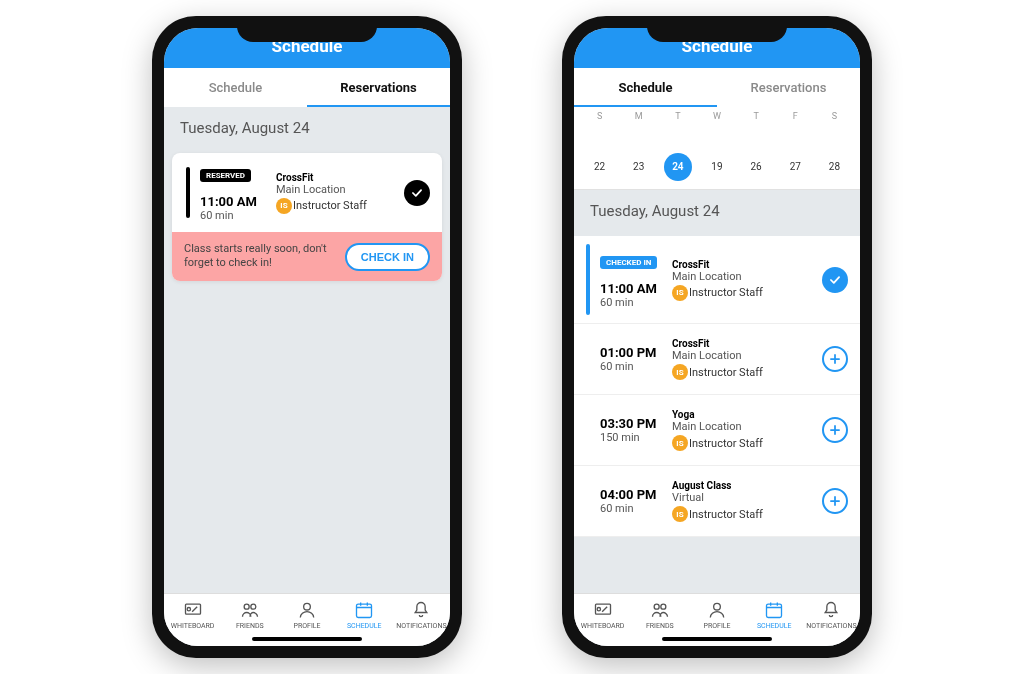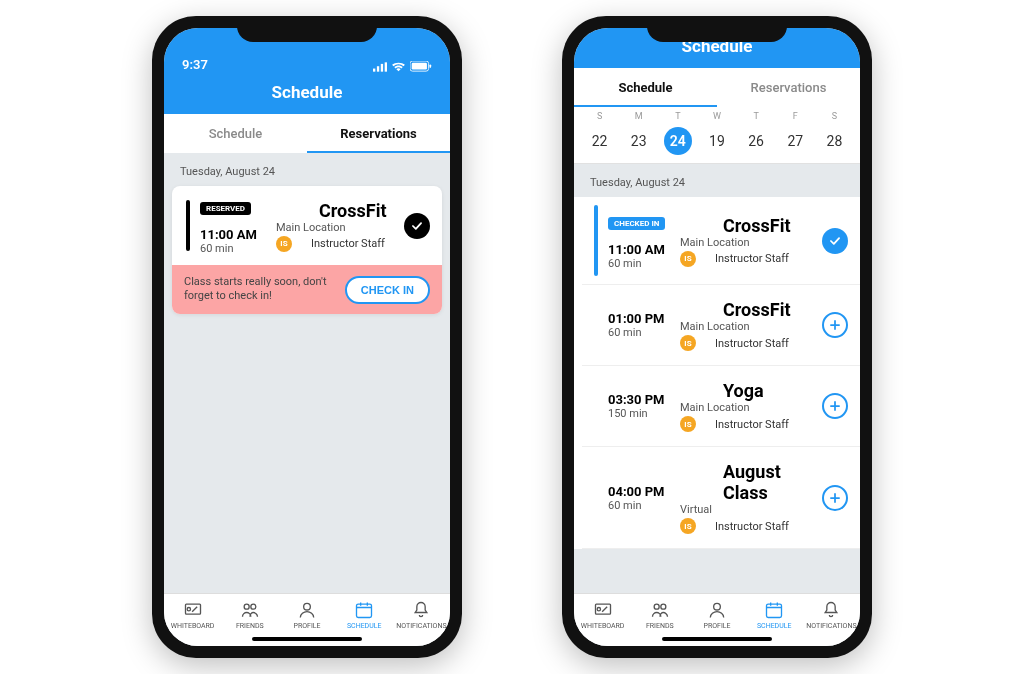--- a/index.html
+++ b/index.html
@@ -85,26 +85,26 @@
     display:flex;
     padding:4px 6px 8px;
     border-bottom:1px solid #e1e1e1;
   }
   .weekcol {
     flex:1;
     text-align:center;
   }
   .weekcol .dow { font-size:9px; color:#9a9a9a; margin-bottom:6px; }
   .weekcol .num {
-    font-size:14px; color:#333; width:28px; height:28px; line-height:28px;
-    display:inline-block; border-radius:50%;
+    font-size:10px; color:#333; width:28px; height:28px; line-height:28px;
+    display:inline-block; border-radius:50%;margin-top:26px;
   }
   .weekcol .num.active { background:#2196f3; color:#fff; font-weight:600; }
   .content { flex:1; overflow:hidden; }
-  .date-label { font-size:11px; color:#555; padding:12px 16px 8px; }
+  .date-label { font-size:15px; color:#555; padding:12px 16px 16px; }
   .res-card {
     background:#fff;
     margin:0 8px;
     border-radius:8px;
     box-shadow:0 1px 4px rgba(0,0,0,.08);
     overflow:hidden;
   }
   .res-body { padding:10px 12px; display:flex; align-items:center; gap:10px; position:relative; }
   .res-accent { width:4px; align-self:stretch; background:#000; border-radius:2px; margin:4px 0 4px 2px; }
   .res-timecol { width:66px; }
@@ -115,23 +115,23 @@
     border-radius:3px;
     font-weight:700;
     margin-bottom:12px;
     color:#fff;
   }
   .badge.black { background:#000; }
   .badge.blue { background:#2196f3; }
   .time { font-size:13px; font-weight:700;}
   .dur { font-size:11px; color:#555; }
   .classcol { flex:1; }
-  .classname { font-size:18px; font-weight:700;margin-left:43px; }
+  .classname { font-size:10px; font-weight:700; }
   .loc { font-size:11px; color:#555; }
-  .instructorrow { display:flex; align-items:center; gap:19px; font-size:11px; margin-top:2px; color:#333;}
+  .instructorrow { display:flex; align-items:center; gap:1px; font-size:11px; margin-top:2px; color:#333;}
   .ibubble {
     width:16px; height:16px; border-radius:50%; background:#f5a623;
     color:#fff; font-size:8px; font-weight:700; display:flex; align-items:center; justify-content:center;
   }
   .status-circle {
     width:26px; height:26px; border-radius:50%; display:flex; align-items:center; justify-content:center;
   }
   .status-circle.black { background:#000; color:#fff; }
   .status-circle.blue { background:#2196f3; color:#fff; }
   .status-circle.outline { border:2px solid #2196f3; color:#2196f3; }
@@ -139,21 +139,21 @@
   .res-footer {
     display:flex; align-items:flex-end; justify-content:space-between;
     background:#fca5a5; padding:10px 12px;
   }
   .res-footer .msg { font-size:11px; color:#444; flex:1; padding-right:8px; line-height:1.3; }
   .checkin-btn {
     border:2px solid #2196f3; color:#2196f3; background:#fff;
     border-radius:18px; padding:6px 14px; font-size:11px; font-weight:700;
     cursor:pointer;
   }
-  .sch-list { background:#fff; margin:0;padding-left:8px; }
+  .sch-list { background:#fff; margin:0; }
   .sch-item { display:flex; align-items:center; padding:14px 12px; border-bottom:1px solid #eee; gap:10px; }
   .sch-item .accent { width:4px; align-self:stretch; background:transparent; border-radius:2px; margin:-6px 0; }
   .sch-item .accent.on { background:#2196f3; }
   .sch-item .timecol { width:62px; text-align:left; }
   .tabbar {
     background:#fff;
     border-top:1px solid #ddd;
     display:flex;
     padding:6px 0 16px;
     margin-top:16px;
@@ -162,39 +162,20 @@
   .tabbtn.active { color:#2196f3; }
   .tabbtn svg { display:block; margin:0 auto 2px; width:20px; height:20px; }
   .home-ind { position:absolute; bottom:5px; left:50%; transform:translateX(-50%); width:110px; height:4px; background:#000; border-radius:3px;}
 </style>
 </head>
 <body>
 
 <div class="phone">
   <div class="notch"></div>
   <div class="screen">
-    <div class="status-bar">
-      <span>9:37</span>
-      <span class="status-right">
-        <svg width="14" height="10" viewBox="0 0 18 12">
-            <rect x="0" y="8" width="3" height="4" fill="#fff"></rect>
-            <rect x="5" y="5" width="3" height="7" fill="#fff"></rect>
-            <rect x="10" y="2" width="3" height="10" fill="#fff"></rect>
-            <rect x="15" y="0" width="3" height="12" fill="#fff"></rect>
-          </svg>
-        <svg width="15" height="10" viewBox="0 0 20 14">
-            <path d="M10 13 L7 10 C8.5 8.5 11.5 8.5 13 10 Z M4 7 C7 4 13 4 16 7 L14 9 C12 7 8 7 6 9 Z M1 4 C5 0 15 0 19 4 L17 6 C13 2 7 2 3 6 Z" fill="#fff"></path>
-          </svg>
-        <svg width="22" height="11" viewBox="0 0 26 13">
-            <rect x="0" y="0" width="22" height="12" rx="3" fill="none" stroke="#fff"></rect>
-            <rect x="2" y="2" width="18" height="8" rx="1.5" fill="#fff"></rect>
-            <rect x="23" y="4" width="2" height="4" rx="1" fill="#fff"></rect>
-          </svg>
-      </span>
-    </div>
     <div class="header">Schedule</div>
     <div class="tabs">
       <div class="tab">Schedule</div>
       <div class="tab active">Reservations</div>
     </div>
     <div class="content">
       <div class="date-label">Tuesday, August 24</div>
       <div class="res-card">
         <div class="res-body">
           <div class="res-accent"></div>

